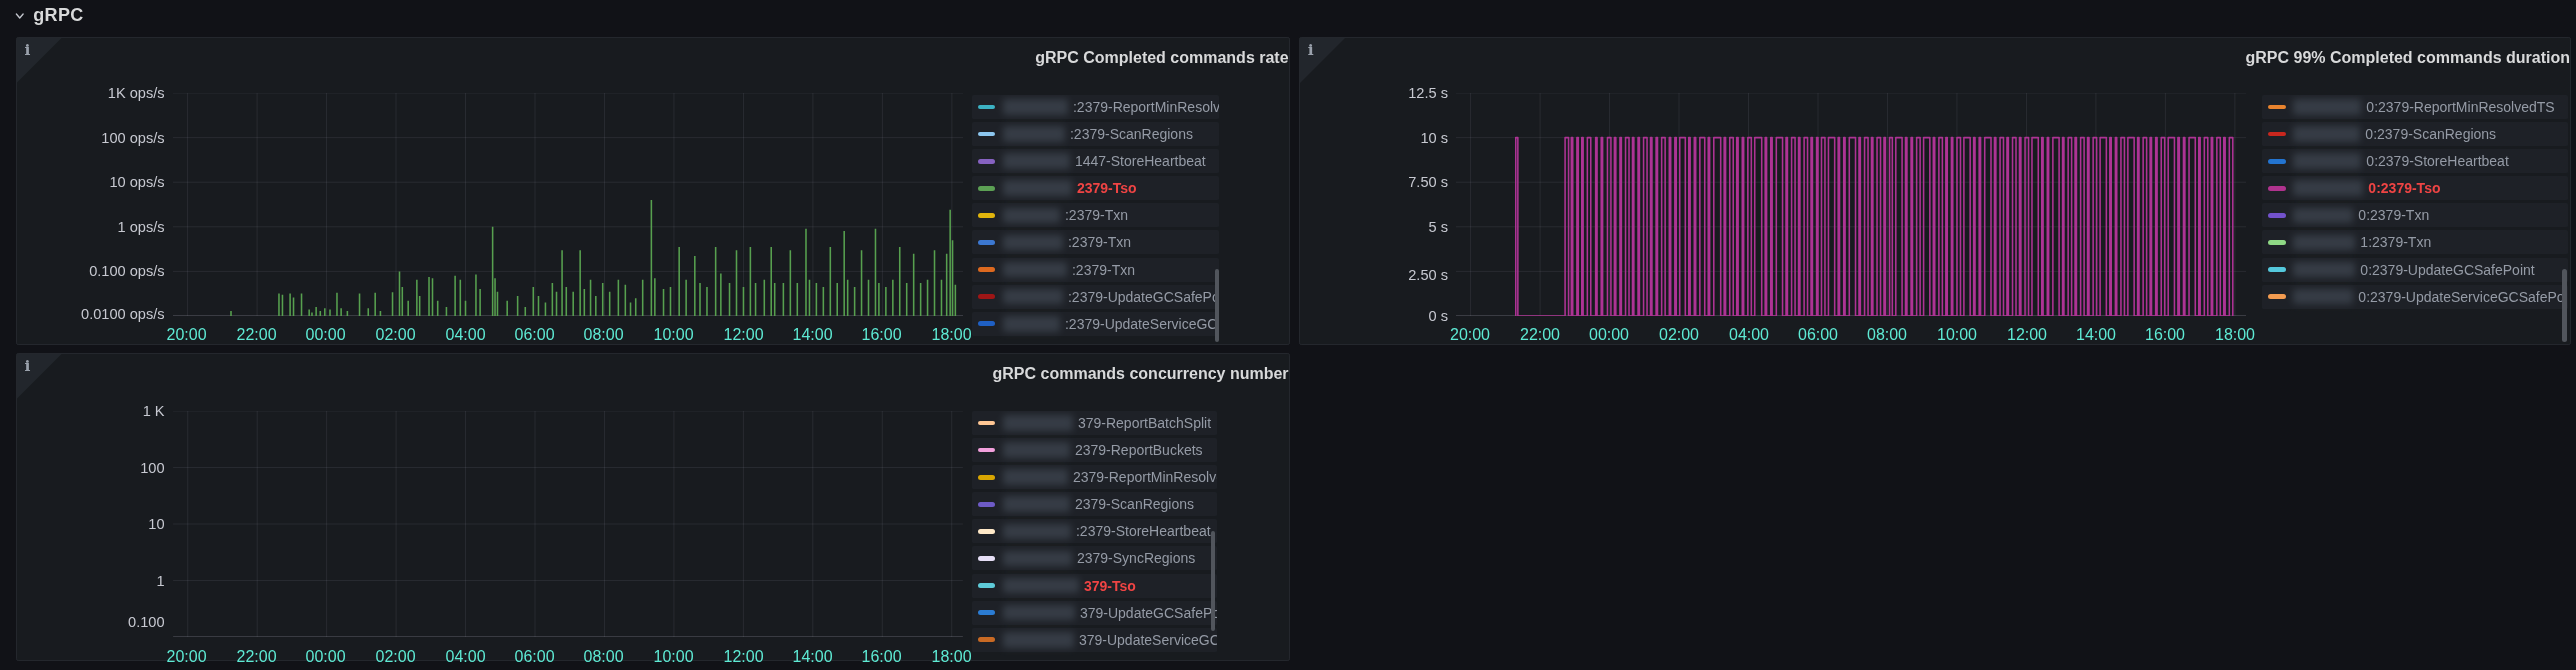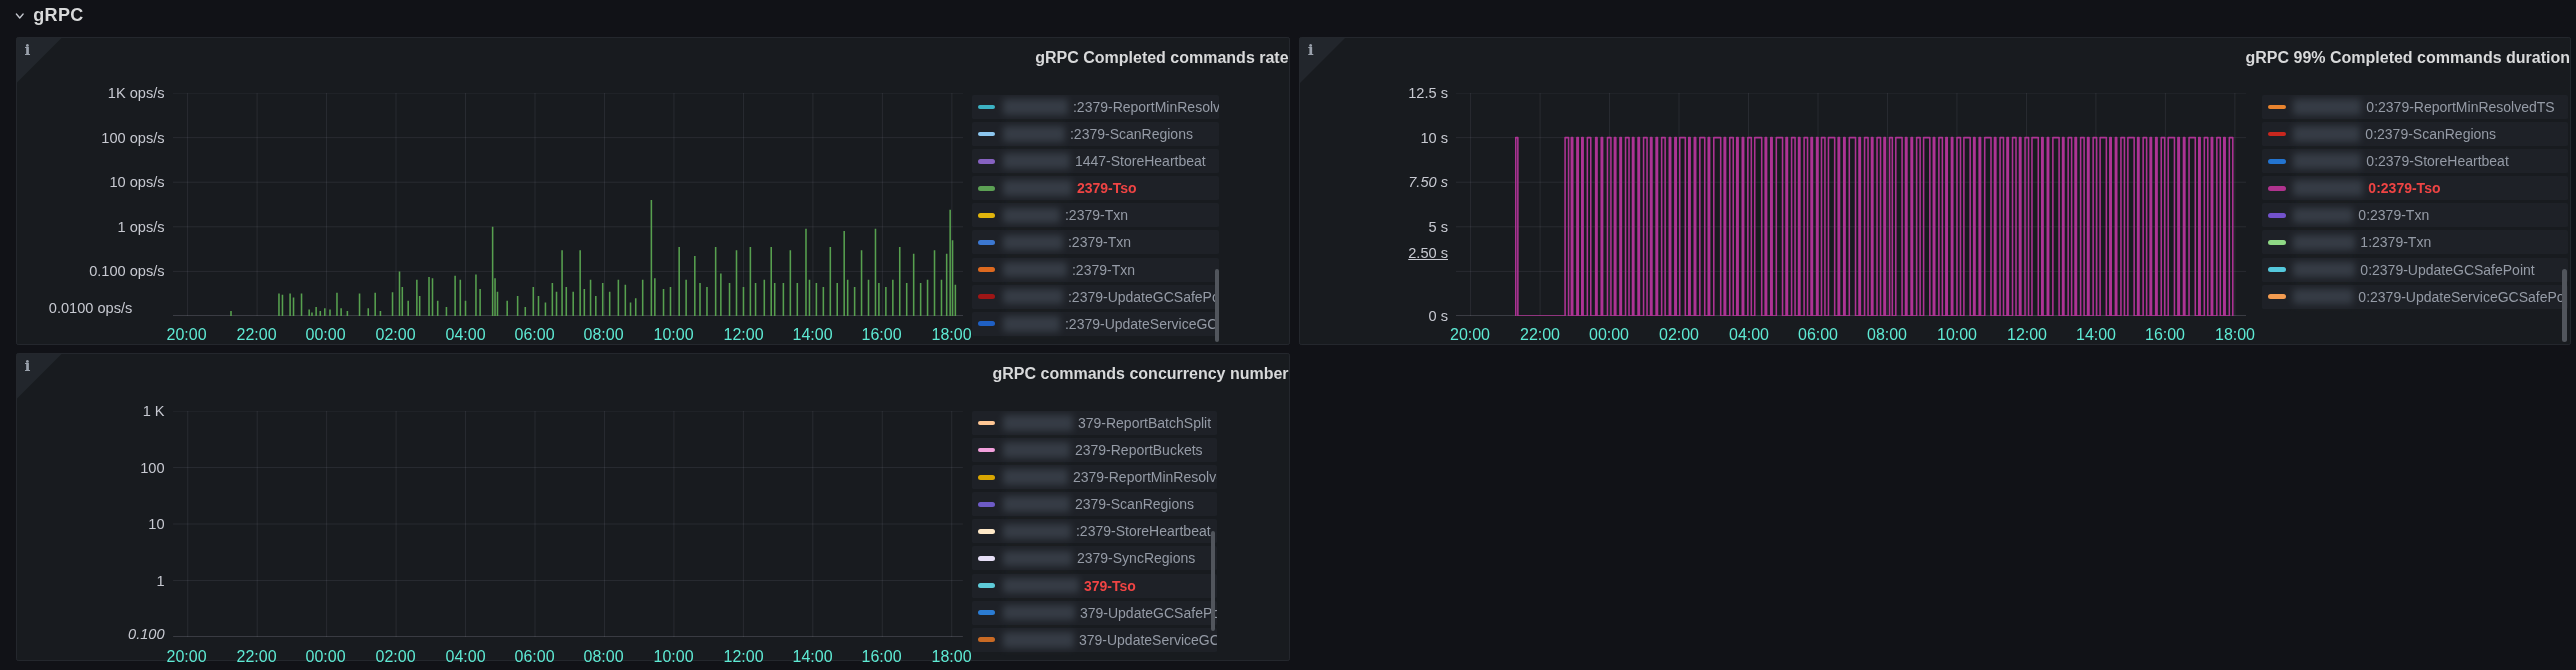--- a/index.html
+++ b/index.html
@@ -139,21 +139,21 @@
           <span class="redact" style="width: 57px;"></span>
           <span class="llab">:2379-UpdateServiceGCSafePoint</span>
         </div>
       </div>
     <div class="sbar" style="left: 1198px; top: 231px; height: 73px;"></div>
   <div class="ytick" style="left: 0px; width: 148px; top: 55px;">1K ops/s</div>
       <div class="ytick" style="left: 0px; width: 148px; top: 100px;">100 ops/s</div>
       <div class="ytick" style="left: 0px; width: 148px; top: 144px;">10 ops/s</div>
       <div class="ytick" style="left: 0px; width: 148px; top: 189px;">1 ops/s</div>
       <div class="ytick" style="left: 0px; width: 148px; top: 233px;">0.100 ops/s</div>
-      <div class="ytick" style="left: 0px; width: 148px; top: 270px; text-align: center;">0.0100 ops/s</div>
+      <div class="ytick" style="left: 0px; width: 148px; top: 276px;">0.0100 ops/s</div>
       <div class="xtick" style="left: 170px; top: 288px;">20:00</div>
       <div class="xtick" style="left: 240px; top: 288px;">22:00</div>
       <div class="xtick" style="left: 309px; top: 288px;">00:00</div>
       <div class="xtick" style="left: 379px; top: 288px;">02:00</div>
       <div class="xtick" style="left: 449px; top: 288px;">04:00</div>
       <div class="xtick" style="left: 518px; top: 288px;">06:00</div>
       <div class="xtick" style="left: 587px; top: 288px;">08:00</div>
       <div class="xtick" style="left: 657px; top: 288px;">10:00</div>
       <div class="xtick" style="left: 727px; top: 288px;">12:00</div>
       <div class="xtick" style="left: 796px; top: 288px;">14:00</div>
@@ -225,23 +225,23 @@
         </div>
         <div class="lrow">
           <span class="sw" style="background: rgb(242, 155, 80);"></span>
           <span class="redact" style="width: 60px;"></span>
           <span class="llab">0:2379-UpdateServiceGCSafePoint</span>
         </div>
       </div>
     <div class="sbar" style="left: 1262px; top: 231px; height: 73px;"></div>
   <div class="ytick" style="left: 0px; width: 148px; top: 55px;">12.5 s</div>
       <div class="ytick" style="left: 0px; width: 148px; top: 100px;">10 s</div>
-      <div class="ytick" style="left: 0px; width: 148px; top: 144px; font-style: italic;">7.50 s</div>
+      <div class="ytick" style="left: 0px; width: 148px; top: 144px;">7.50 s</div>
       <div class="ytick" style="left: 0px; width: 148px; top: 189px;">5 s</div>
-      <div class="ytick" style="left: 0px; width: 148px; top: 215px; text-decoration: underline;">2.50 s</div>
+      <div class="ytick" style="left: 0px; width: 148px; top: 237px;">2.50 s</div>
       <div class="ytick" style="left: 0px; width: 148px; top: 278px;">0 s</div>
       <div class="xtick" style="left: 170px; top: 288px;">20:00</div>
       <div class="xtick" style="left: 240px; top: 288px;">22:00</div>
       <div class="xtick" style="left: 309px; top: 288px;">00:00</div>
       <div class="xtick" style="left: 379px; top: 288px;">02:00</div>
       <div class="xtick" style="left: 449px; top: 288px;">04:00</div>
       <div class="xtick" style="left: 518px; top: 288px;">06:00</div>
       <div class="xtick" style="left: 587px; top: 288px;">08:00</div>
       <div class="xtick" style="left: 657px; top: 288px;">10:00</div>
       <div class="xtick" style="left: 727px; top: 288px;">12:00</div>
@@ -320,21 +320,21 @@
           <span class="sw" style="background: rgb(201, 106, 36);"></span>
           <span class="redact" style="width: 71px;"></span>
           <span class="llab">379-UpdateServiceGCSafePoint</span>
         </div>
       </div>
     <div class="sbar" style="left: 1194px; top: 177px; height: 100px;"></div>
   <div class="ytick" style="left: 0px; width: 148px; top: 57px;">1 K</div>
       <div class="ytick" style="left: 0px; width: 148px; top: 114px;">100</div>
       <div class="ytick" style="left: 0px; width: 148px; top: 170px;">10</div>
       <div class="ytick" style="left: 0px; width: 148px; top: 227px;">1</div>
-      <div class="ytick" style="left: 0px; width: 148px; top: 280px; font-style: italic;">0.100</div>
+      <div class="ytick" style="left: 0px; width: 148px; top: 268px;">0.100</div>
       <div class="xtick" style="left: 170px; top: 294px;">20:00</div>
       <div class="xtick" style="left: 240px; top: 294px;">22:00</div>
       <div class="xtick" style="left: 309px; top: 294px;">00:00</div>
       <div class="xtick" style="left: 379px; top: 294px;">02:00</div>
       <div class="xtick" style="left: 449px; top: 294px;">04:00</div>
       <div class="xtick" style="left: 518px; top: 294px;">06:00</div>
       <div class="xtick" style="left: 587px; top: 294px;">08:00</div>
       <div class="xtick" style="left: 657px; top: 294px;">10:00</div>
       <div class="xtick" style="left: 727px; top: 294px;">12:00</div>
       <div class="xtick" style="left: 796px; top: 294px;">14:00</div>

